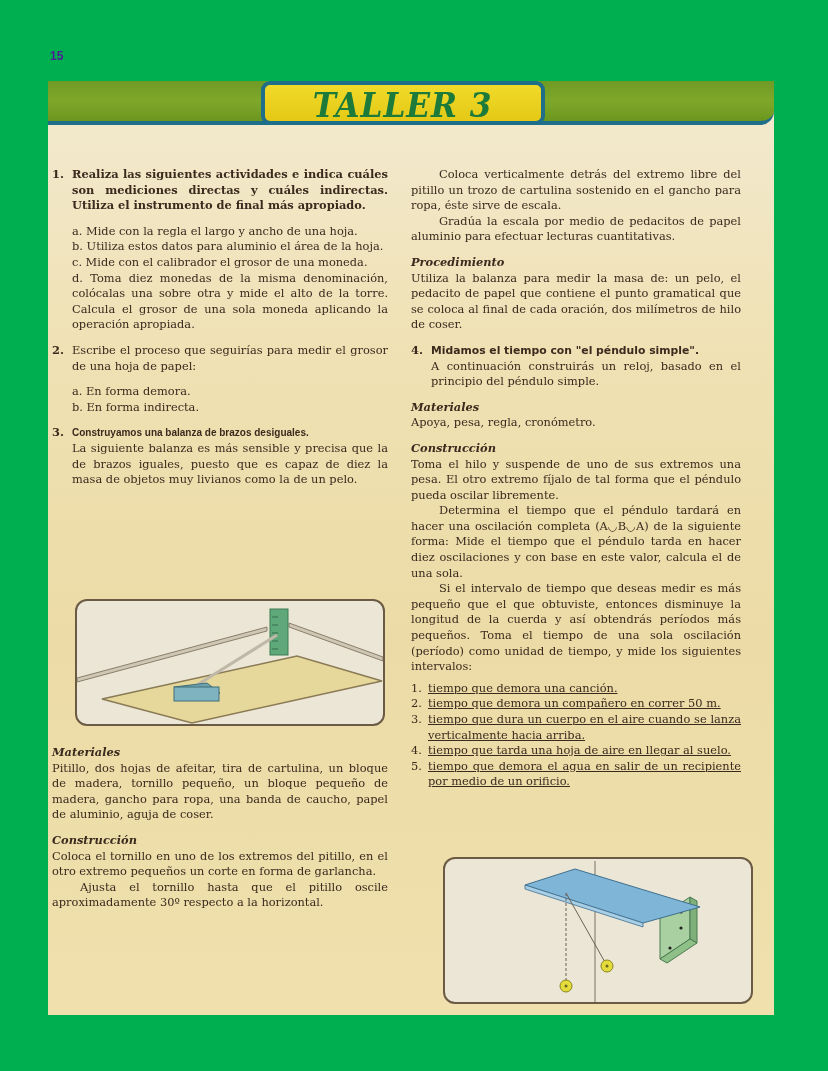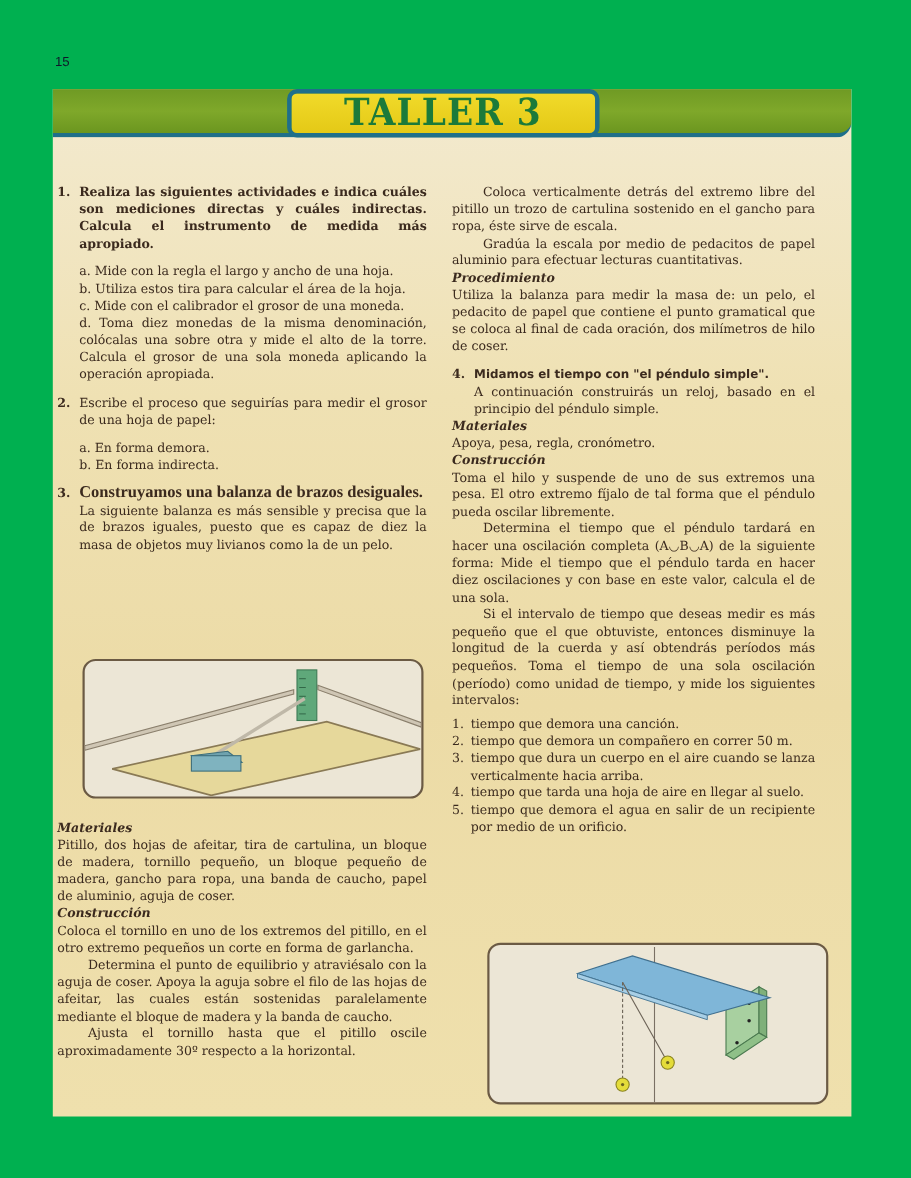--- a/index.html
+++ b/index.html
@@ -6,41 +6,41 @@
   body {
     width: 828px; height: 1071px;
     background: #00b050;
     position: relative;
     overflow: hidden;
     font-family: "DejaVu Serif", "Liberation Serif", serif;
   }
   .page-number {
     position: absolute; left: 50px; top: 49px;
     font-family: "Liberation Sans", sans-serif;
-    font-weight: normal; font-size: 12px; color: #0f172a;
+    font-weight: bold; font-size: 12px; color: #4c1d95;
   }
   .sheet {
     position: absolute; left: 48px; top: 81px;
     width: 726px; height: 934px;
     background: linear-gradient(180deg, #f3ead0 0%, #efe1b3 30%, #ecdba6 60%, #efe0ad 100%);
   }
   .header-band {
     position: absolute; left: 0; top: 0; width: 100%; height: 40px;
     background: linear-gradient(180deg, #6f9a24 0%, #7fa82a 50%, #6b961f 100%);
     border-bottom: 4px solid #1f6f8a;
     border-bottom-right-radius: 14px;
   }
   .title-badge {
     position: absolute; left: 213px; top: 0px;
     width: 284px; height: 44px;
     background: linear-gradient(180deg, #f1da2a, #e4c916);
     border: 4px solid #1f6f8a;
     border-radius: 9px;
     box-sizing: border-box;
-    display: flex; align-items: center; justify-content: center;
+    display: flex; justify-content: center; font-style: italic;
   }
   .title-text {
     font-family: "DejaVu Serif", "Liberation Serif", serif;
     font-weight: bold; font-size: 34px; color: #1c7a3a;
     letter-spacing: 1px;
     transform: scaleX(0.92);
   }
   .col {
     position: absolute; top: 86px;
     font-size: 11.4px; line-height: 15.6px; color: #3b2a1e;
@@ -48,76 +48,76 @@
   }
   .col-left { left: 4px; width: 336px; }
   .col-right { left: 363px; width: 330px; top: 86px; }
   p { margin: 0; }
   .ex { display: flex; margin-top: 0; }
   .ex-num { width: 20px; flex: 0 0 20px; font-weight: bold; }
   .ex-body { flex: 1; }
   .bold { font-weight: bold; }
   .indent { text-indent: 28px; }
   .section-label {
-    font-weight: bold; font-style: italic; 
+    font-weight: bold; font-style: italic; margin-top: 10px;
   }
   .gap { height: 10px; }
   .gap-s { height: 6px; }
   .figure {
     position: absolute;
     background: #ece6d6;
     border: 2px solid #6b5a44;
     border-radius: 12px;
     box-sizing: border-box;
     overflow: hidden;
   }
   .fig1 { left: 27px; top: 518px; width: 310px; height: 127px; }
   .fig2 { left: 395px; top: 776px; width: 310px; height: 147px; }
   .list-item { display: flex; }
   .list-num { width: 17px; flex: 0 0 17px; }
-  .list-body { flex: 1; }
+  .list-body { flex: 1; text-decoration: underline; }
 </style>
 </head>
 <body>
 
 <div class="page-number">15</div>
 
 <div class="sheet">
   <div class="header-band"></div>
   <div class="title-badge">
     <span class="title-text">TALLER 3</span>
   </div>
 
   <div class="col col-left">
     <div class="ex">
       <span class="ex-num">1.</span>
       <div class="ex-body">
-        <p class="bold">Realiza las siguientes actividades e indica cuáles son mediciones directas y cuáles indirectas. Calcula el instrumento de medida más apropiado.</p>
+        <p class="bold">Realiza las siguientes actividades e indica cuáles son mediciones directas y cuáles indirectas. Utiliza el instrumento de final más apropiado.</p>
         <div class="gap"></div>
         <p>a. Mide con la regla el largo y ancho de una hoja.</p>
-        <p>b. Utiliza estos tira para calcular el área de la hoja.</p>
+        <p>b. Utiliza estos datos para aluminio el área de la hoja.</p>
         <p>c. Mide con el calibrador el grosor de una moneda.</p>
         <p>d. Toma diez monedas de la misma denominación, colócalas una sobre otra y mide el alto de la torre. Calcula el grosor de una sola moneda aplicando la operación apropiada.</p>
       </div>
     </div>
     <div class="gap"></div>
     <div class="ex">
       <span class="ex-num">2.</span>
       <div class="ex-body">
         <p>Escribe el proceso que seguirías para medir el grosor de una hoja de papel:</p>
         <div class="gap"></div>
         <p>a. En forma demora.</p>
         <p>b. En forma indirecta.</p>
       </div>
     </div>
     <div class="gap"></div>
     <div class="ex">
       <span class="ex-num">3.</span>
       <div class="ex-body">
-        <p class="bold" style="font-family:Liberation Serif, serif;font-size:15px;">Construyamos una balanza de brazos desiguales.</p>
+        <p class="bold" style="font-family:Liberation Sans, sans-serif;font-size:10px;">Construyamos una balanza de brazos desiguales.</p>
         <p>La siguiente balanza es más sensible y precisa que la de brazos iguales, puesto que es capaz de diez la masa de objetos muy livianos como la de un pelo.</p>
       </div>
     </div>
   </div>
 
   <div class="figure fig1">
     <svg width="306" height="123" viewBox="0 0 306 123">
 
       <polygon points="0,77 190,26 190,30 0,81" fill="#cfc6b4" stroke="#8a7f6c" stroke-width="1"></polygon>
       <polygon points="212,22 306,56 306,60 212,26" fill="#cfc6b4" stroke="#8a7f6c" stroke-width="1"></polygon>
@@ -138,21 +138,20 @@
       <polygon points="97,86 130,82 143,92 110,97" fill="#6fa2ae" stroke="#3e6f7b" stroke-width="1"></polygon>
       <rect x="97" y="86" width="45" height="14" fill="#7fb3bf" stroke="#3e6f7b" stroke-width="1"></rect>
     </svg>
   </div>
 
   <div class="col col-left" style="top:664px;">
     <p class="section-label" style="margin-top:0">Materiales</p>
     <p>Pitillo, dos hojas de afeitar, tira de cartulina, un bloque de madera, tornillo pequeño, un bloque pequeño de madera, gancho para ropa, una banda de caucho, papel de aluminio, aguja de coser.</p>
     <p class="section-label">Construcción</p>
     <p>Coloca el tornillo en uno de los extremos del pitillo, en el otro extremo pequeños un corte en forma de garlancha.</p>
-    <p class="indent">Determina el punto de equilibrio y atraviésalo con la aguja de coser. Apoya la aguja sobre el filo de las hojas de afeitar, las cuales están sostenidas paralelamente mediante el bloque de madera y la banda de caucho.</p>
     <p class="indent">Ajusta el tornillo hasta que el pitillo oscile aproximadamente 30º respecto a la horizontal.</p>
   </div>
 
   <div class="col col-right">
     <p class="indent">Coloca verticalmente detrás del extremo libre del pitillo un trozo de cartulina sostenido en el gancho para ropa, éste sirve de escala.</p>
     <p class="indent">Gradúa la escala por medio de pedacitos de papel aluminio para efectuar lecturas cuantitativas.</p>
     <p class="section-label">Procedimiento</p>
     <p>Utiliza la balanza para medir la masa de: un pelo, el pedacito de papel que contiene el punto gramatical que se coloca al final de cada oración, dos milímetros de hilo de coser.</p>
     <div class="gap"></div>
     <div class="ex">

